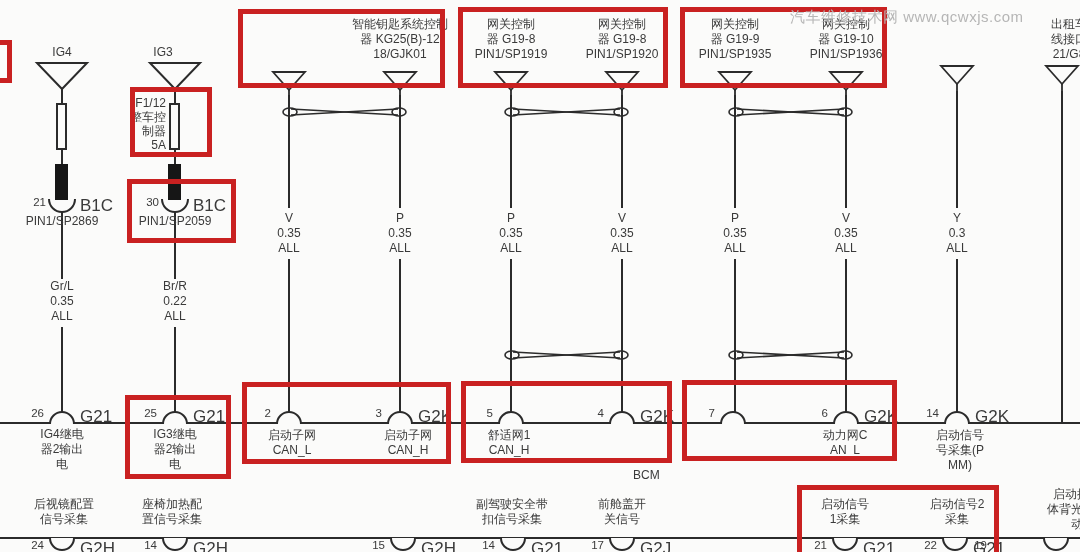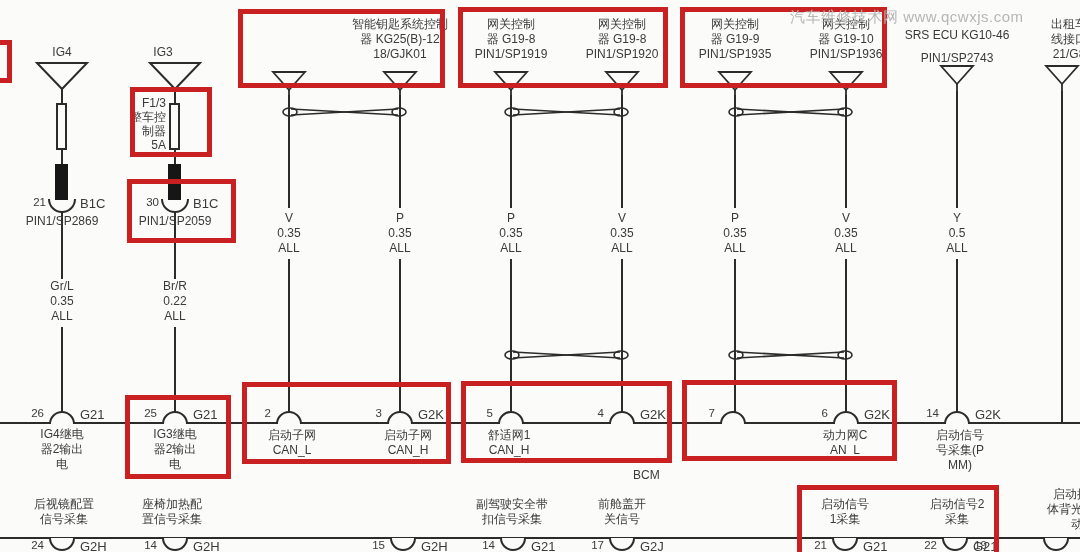--- a/index.html
+++ b/index.html
@@ -7,21 +7,21 @@
   body{font-family:"Liberation Sans","DejaVu Sans",sans-serif}
   #stage{position:relative;width:1080px;height:552px;background:#fbfbfa;overflow:hidden;color:#3a3a3a}
   .wv{position:absolute;width:2px;background:#2b2b2b;z-index:2}
   .wh{position:absolute;left:0;width:1080px;height:2px;background:#2b2b2b;z-index:2}
   .sym{position:absolute;z-index:3}
   .fuse{position:absolute;width:11px;height:47px;border:2px solid #2b2b2b;background:#fbfbfa;z-index:3}
   .blk{position:absolute;width:13px;height:36px;background:#161616;z-index:3}
   .stack{position:absolute;transform:translateX(-50%);text-align:center;font-size:12px;line-height:15px;white-space:nowrap;z-index:4}
   .rlbl{position:absolute;font-size:12px;line-height:15px;text-align:right;z-index:4}
   .pin{position:absolute;width:28px;font-size:11.5px;text-align:right;z-index:4}
-  .cname{position:absolute;font-size:13px;z-index:4}
+  .cname{position:absolute;font-size:17px;z-index:4}
   .hl{position:absolute;border:5px solid #c92121;z-index:6}
   .wm{position:absolute;top:8px;left:790px;width:290px;font-size:15px;font-weight:normal;color:#b6b6b6;letter-spacing:.5px;white-space:nowrap;z-index:7}
   .bcm{position:absolute;font-size:12px;z-index:4}
 </style>
 </head>
 <body>
 
 <div id="stage">
 
   <div class="wh" style="top:422px"></div>
@@ -211,32 +211,28 @@
   <div class="stack" style="left:735px;top:17px">
       <div>网关控制</div>
       <div>器 G19-9</div>
       <div>PIN1/SP1935</div>
     </div>
   <div class="stack" style="left:846px;top:17px">
       <div>网关控制</div>
       <div>器 G19-10</div>
       <div>PIN1/SP1936</div>
     </div>
-  <div class="stack" style="left:957px;top:24px;line-height:23px">
-      <div>SRS ECU KG10-46</div>
-      <div>PIN1/SP2743</div>
-    </div>
   <div class="stack" style="left:1069px;top:17px">
       <div>出租车</div>
       <div>线接口</div>
       <div>21/G8</div>
     </div>
 
   <div class="rlbl" style="left:118px;top:96px;width:48px;line-height:14px">
-      <div>F1/3</div>
+      <div>F1/12</div>
       <div>整车控</div>
       <div>制器</div>
       <div>5A</div>
     </div>
 
   <div class="pin" style="left:18px;top:196px">21</div>
   <div class="cname" style="left:80px;top:196px">B1C</div>
   <div class="stack" style="left:62px;top:214px">
       <div>PIN1/SP2869</div>
     </div>
@@ -281,21 +277,21 @@
       <div>0.35</div>
       <div>ALL</div>
     </div>
   <div class="stack" style="left:846px;top:211px">
       <div>V</div>
       <div>0.35</div>
       <div>ALL</div>
     </div>
   <div class="stack" style="left:957px;top:211px">
       <div>Y</div>
-      <div>0.5</div>
+      <div>0.3</div>
       <div>ALL</div>
     </div>
 
   <div class="pin" style="left:16px;top:407px">26</div>
   <div class="cname" style="left:80px;top:407px">G21</div>
   <div class="pin" style="left:129px;top:407px">25</div>
   <div class="cname" style="left:193px;top:407px">G21</div>
   <div class="pin" style="left:243px;top:407px">2</div>
   <div class="pin" style="left:354px;top:407px">3</div>
   <div class="cname" style="left:418px;top:407px">G2K</div>

